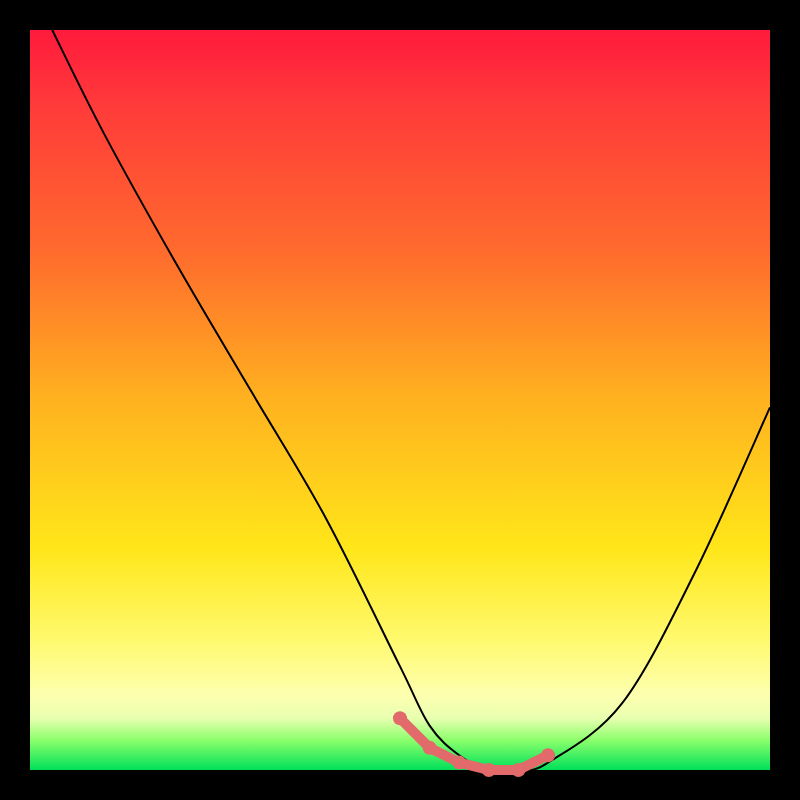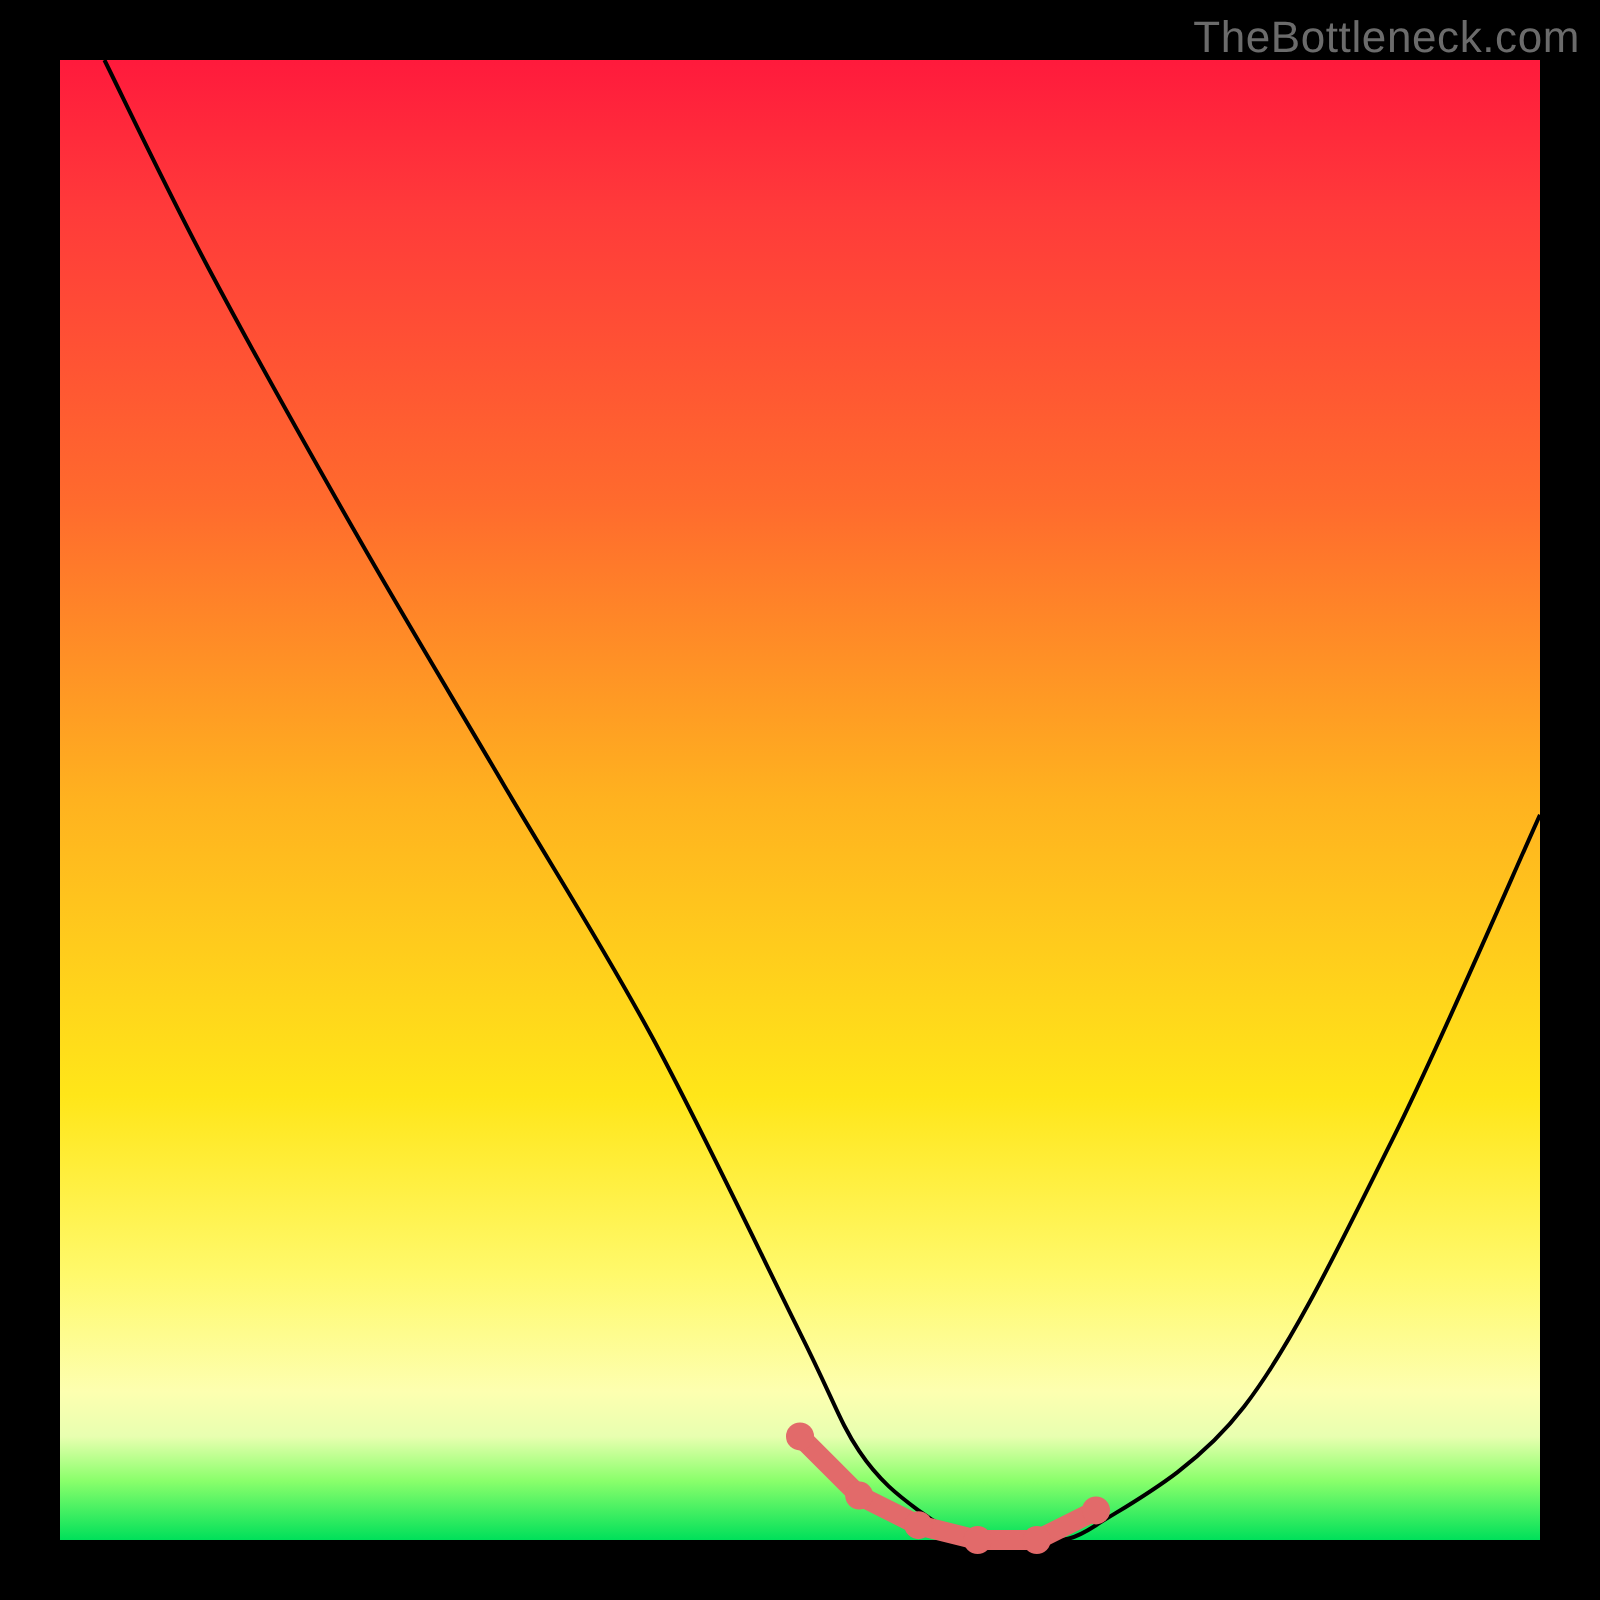--- a/index.html
+++ b/index.html
@@ -77,14 +77,13 @@
       <g id="markerDots">
           <circle cx="370" cy="688.2" r="7" class="marker"></circle>
           <circle cx="399.6" cy="717.8" r="7" class="marker"></circle>
           <circle cx="429.2" cy="732.6" r="7" class="marker"></circle>
           <circle cx="458.8" cy="740" r="7" class="marker"></circle>
           <circle cx="488.40000000000003" cy="740" r="7" class="marker"></circle>
           <circle cx="518" cy="725.2" r="7" class="marker"></circle>
         </g>
     </svg>
   </div>
-  <div class="watermark">TheBottleneck.com</div>
 </div>
 
 </body></html>

